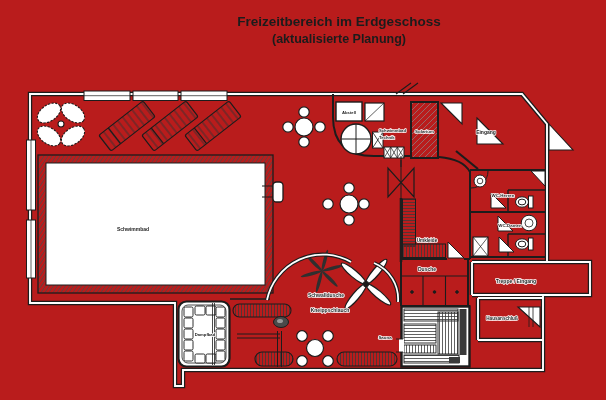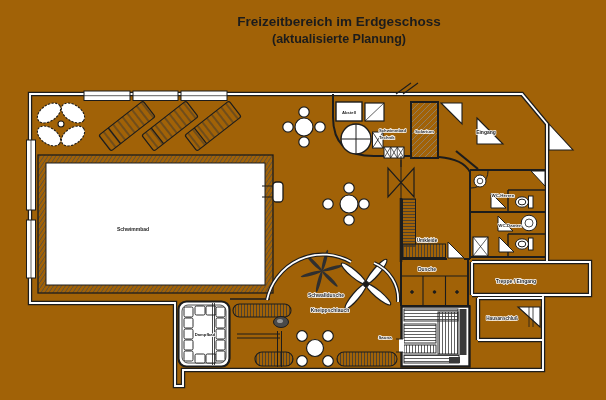--- a/index.html
+++ b/index.html
@@ -1,16 +1,16 @@
 <!DOCTYPE html>
 <html><head>
 <meta charset="utf-8">
 <style>
   html,body{margin:0;padding:0;background:#ffffff;}
-  .stage{position:relative;width:606px;height:400px;background:#a16207;overflow:hidden;
+  .stage{position:relative;width:606px;height:400px;background:#b91c1c;overflow:hidden;
          font-family:"Liberation Sans", sans-serif;}
   svg{position:absolute;left:0;top:0;}
   text{fill:#1c1c1c;font-family:"Liberation Sans", sans-serif;}
   .title1{font-size:13.5px;font-weight:bold;}
   .title2{font-size:12.5px;font-weight:bold;}
   .lbl{font-weight:bold;paint-order:stroke;stroke:#ffffff;stroke-width:1.6px;stroke-linejoin:round;}
   .s50{font-size:5px;}  .s46{font-size:4.6px;} .s44{font-size:4.4px;} .s42{font-size:4.2px;}
 </style>
 </head>
 <body>

